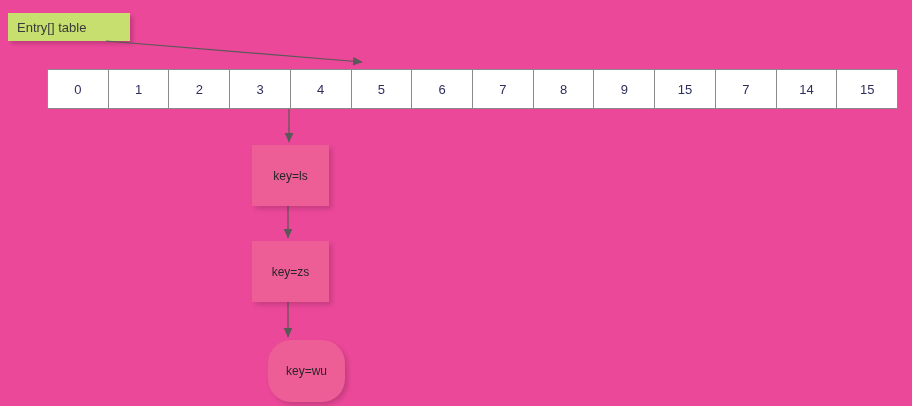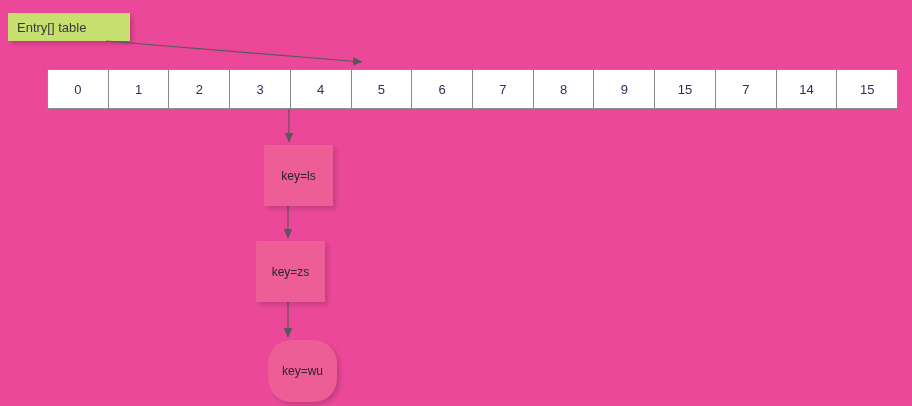--- a/index.html
+++ b/index.html
@@ -62,39 +62,38 @@
     box-sizing: border-box;
     background: #ffffff;
   }
   .array-cell:last-child {
     border-right: none;
   }
 
   
   .entry-node {
     position: absolute;
-    width: 69px;
+    width: 77px;
     height: 61px;
     background: #ed5d96;
     box-shadow: 3px 3px 5px rgba(0,0,0,0.16);
     display: flex;
     align-items: center;
     justify-content: center;
     box-sizing: border-box;
-    margin-left: 12px;
   }
   .entry-node span {
     font-size: 12px;
     color: #262626;
     line-height: 1;
     white-space: nowrap;
   }
   #node-0 { left: 252px; top: 145px; }
-  #node-1 { left: 244px; top: 241px; }
-  #node-2 { left: 256px; top: 340px; height: 62px; border-radius: 23px; }
+  #node-1 { left: 252px; top: 241px; }
+  #node-2 { left: 268px; top: 340px; height: 62px; border-radius: 23px; }
 
   
   #connectors {
     position: absolute;
     left: 0;
     top: 0;
     width: 912px;
     height: 406px;
     pointer-events: none;
   }

